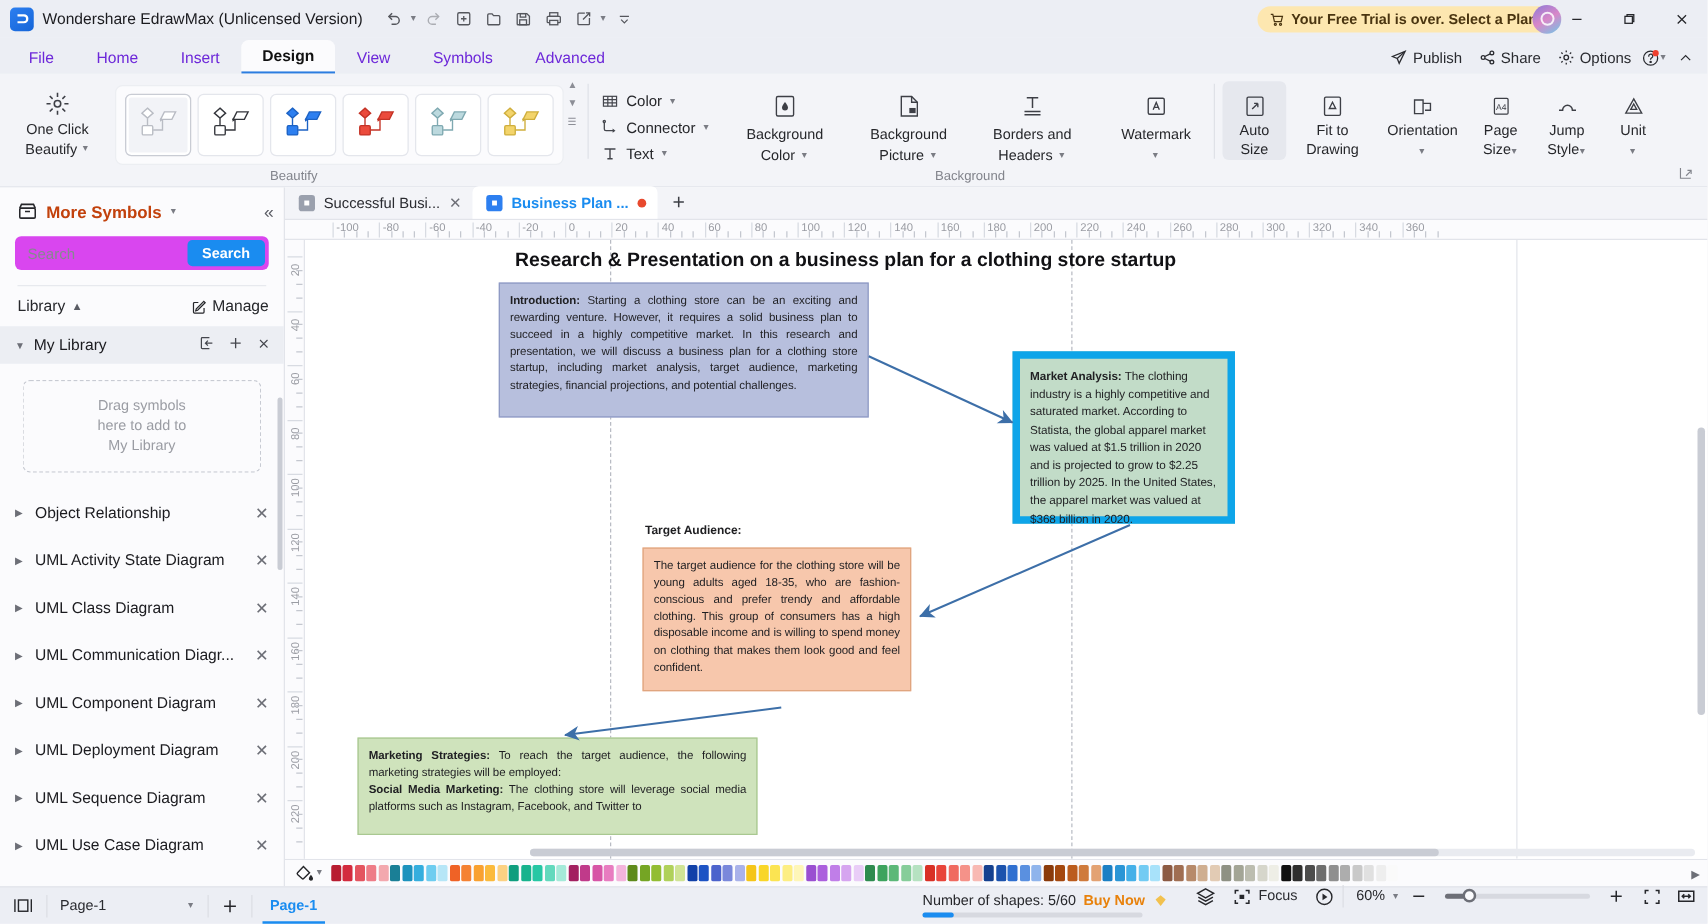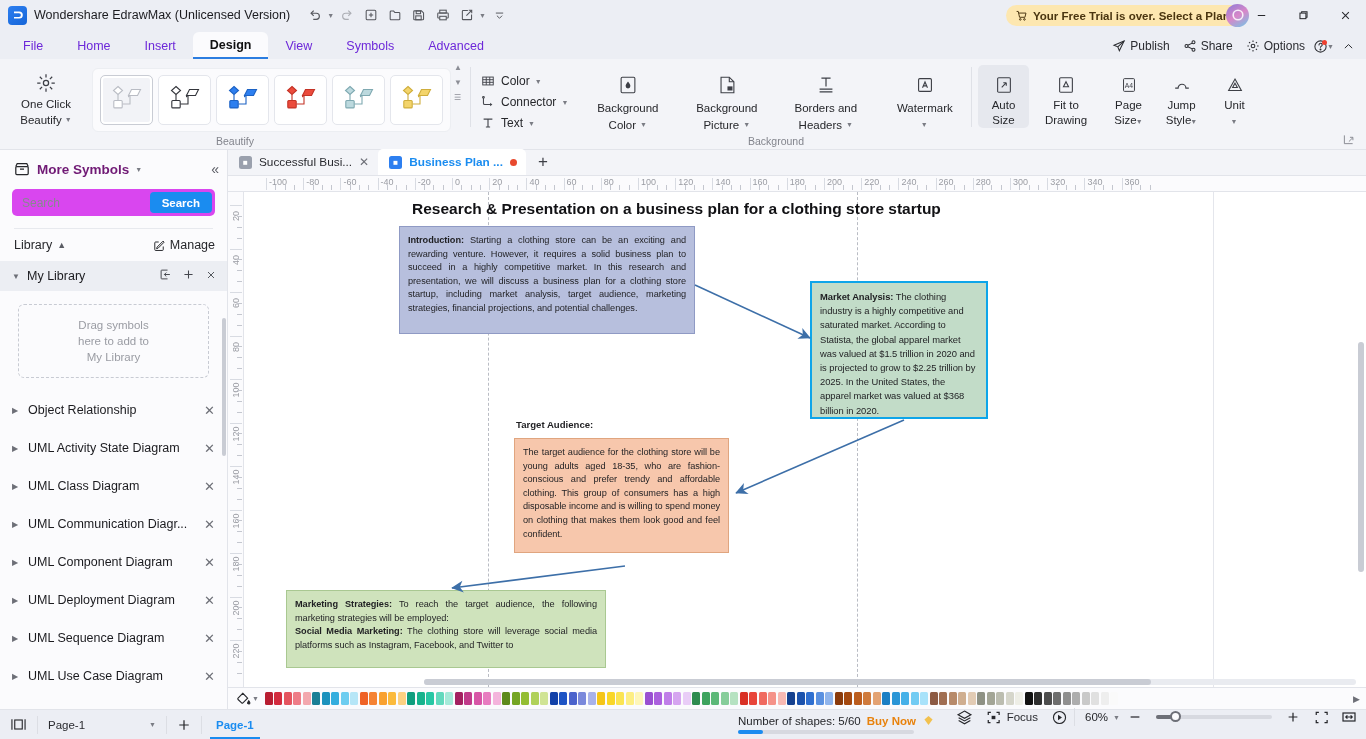--- a/index.html
+++ b/index.html
@@ -112,21 +112,21 @@
   .pbtn .ico { height: 25px; display: flex; align-items: center; justify-content: center; color: #3d3f46; }
   .pbtn .t { font-size: 11.5px; color: #26272b; text-align: center; line-height: 13px; margin-top: 2px; }
   .dialog-launch { position: absolute; right: 8px; bottom: 2px; color: #82848c; font-size: 10px; }
 
   
   .body { flex: 1; display: flex; min-height: 0; }
 
   
   .sidebar { width: 228px; background: #fbfbfd; border-right: 1px solid #e2e4ea; display: flex; flex-direction: column; flex: none; position: relative; }
   .sb-head { height: 38px; display: flex; align-items: center; padding: 0 8px 0 14px; gap: 7px; }
-  .sb-title { font-size: 13.5px; font-weight: bold; color: #701a75; }
+  .sb-title { font-size: 13.5px; font-weight: bold; color: #c2410c; }
   .collapse { margin-left: auto; color: #5a5c64; font-size: 14px; }
   .sb-search {
     height: 27px; margin: 1px 12px 0 12px; background: #d946ef; border-radius: 5px;
     display: flex; align-items: center; padding-left: 10px; position: relative;
   }
   .sb-search input {
     border: 0; background: transparent; outline: none; font-size: 12px; color: #2a2b30;
     font-family: "Liberation Sans", sans-serif; width: 100px;
   }
   .sb-search input::placeholder { color: #86888f; }
@@ -185,21 +185,21 @@
   .guide-v { position: absolute; top: 0; bottom: 0; width: 0; border-left: 1px dashed #b9bcc4; }
   .page-edge { position: absolute; top: 0; bottom: 0; width: 1px; background: #e4e6ec; }
 
   .shape { position: absolute; }
   .shape .hdr { font-weight: bold; }
   .sbox {
     font-size: 9.2px; line-height: 13.6px; color: #1f1f22;
     text-align: justify; padding: 7px 8px; letter-spacing: -.05px;
   }
   .shape-intro { background: #b7bfdd; border: 1px solid #8f9ac4; }
-  .shape-market { background: #c2dcc8; border: 2px solid #0ea5e9; font-size: 9.4px; line-height: 14.2px; text-align: left; }
+  .shape-market { background: #c2dcc8; border: 6px solid #0ea5e9; font-size: 9.4px; line-height: 14.2px; text-align: left; }
   .shape-target { background: #f7c7ac; border: 1px solid #e0a57f; }
   .shape-mkt { background: #cfe3bc; border: 1px solid #a9c891; text-align: justify; }
   .ta-label { position: absolute; font-size: 9.6px; font-weight: bold; color: #1f1f22; }
   .canvas-title {
     position: absolute; font-size: 15.5px; font-weight: bold; color: #111114; white-space: nowrap;
   }
   .hscroll-track {
     position: absolute; left: 180px; right: 10px; bottom: 2px; height: 6px;
     background: #e9ebf0; border-radius: 3px;
   }
@@ -581,20 +581,30 @@
   </div>
           <div class="pbtn wide">
     <span class="ico">
               <svg width="20" height="20" viewBox="0 0 22 22" fill="none" stroke="currentColor" stroke-width="1.2">
                 <rect x="4" y="3" width="14" height="16" rx="1.2"></rect>
                 <path d="M11 7.5l2.8 5.5H8.2z"></path>
               </svg>
             </span>
     <span class="t">Fit to</span>
     <span class="t t2">Drawing</span>
+  </div>
+          <div class="pbtn wide">
+    <span class="ico">
+              <svg width="20" height="20" viewBox="0 0 22 22" fill="none" stroke="currentColor" stroke-width="1.2">
+                <path d="M4 5.5h7.5v12H4z"></path>
+                <path d="M11.5 8.5h6.5v6h-4.8"></path>
+              </svg>
+            </span>
+    <span class="t">Orientation</span>
+    <span class="t t2"><span class="caret-mini">▼</span></span>
   </div>
           <div class="pbtn">
     <span class="ico">
               <svg width="20" height="20" viewBox="0 0 22 22" fill="none" stroke="currentColor" stroke-width="1.1">
                 <rect x="5" y="4" width="12" height="14" rx="1"></rect>
                 <text x="11" y="14" font-size="7.5" text-anchor="middle" fill="currentColor" stroke="none" font-family="Liberation Sans">A4</text>
               </svg>
             </span>
     <span class="t">Page</span>
     <span class="t t2">Size<span class="caret-mini">▼</span></span>

